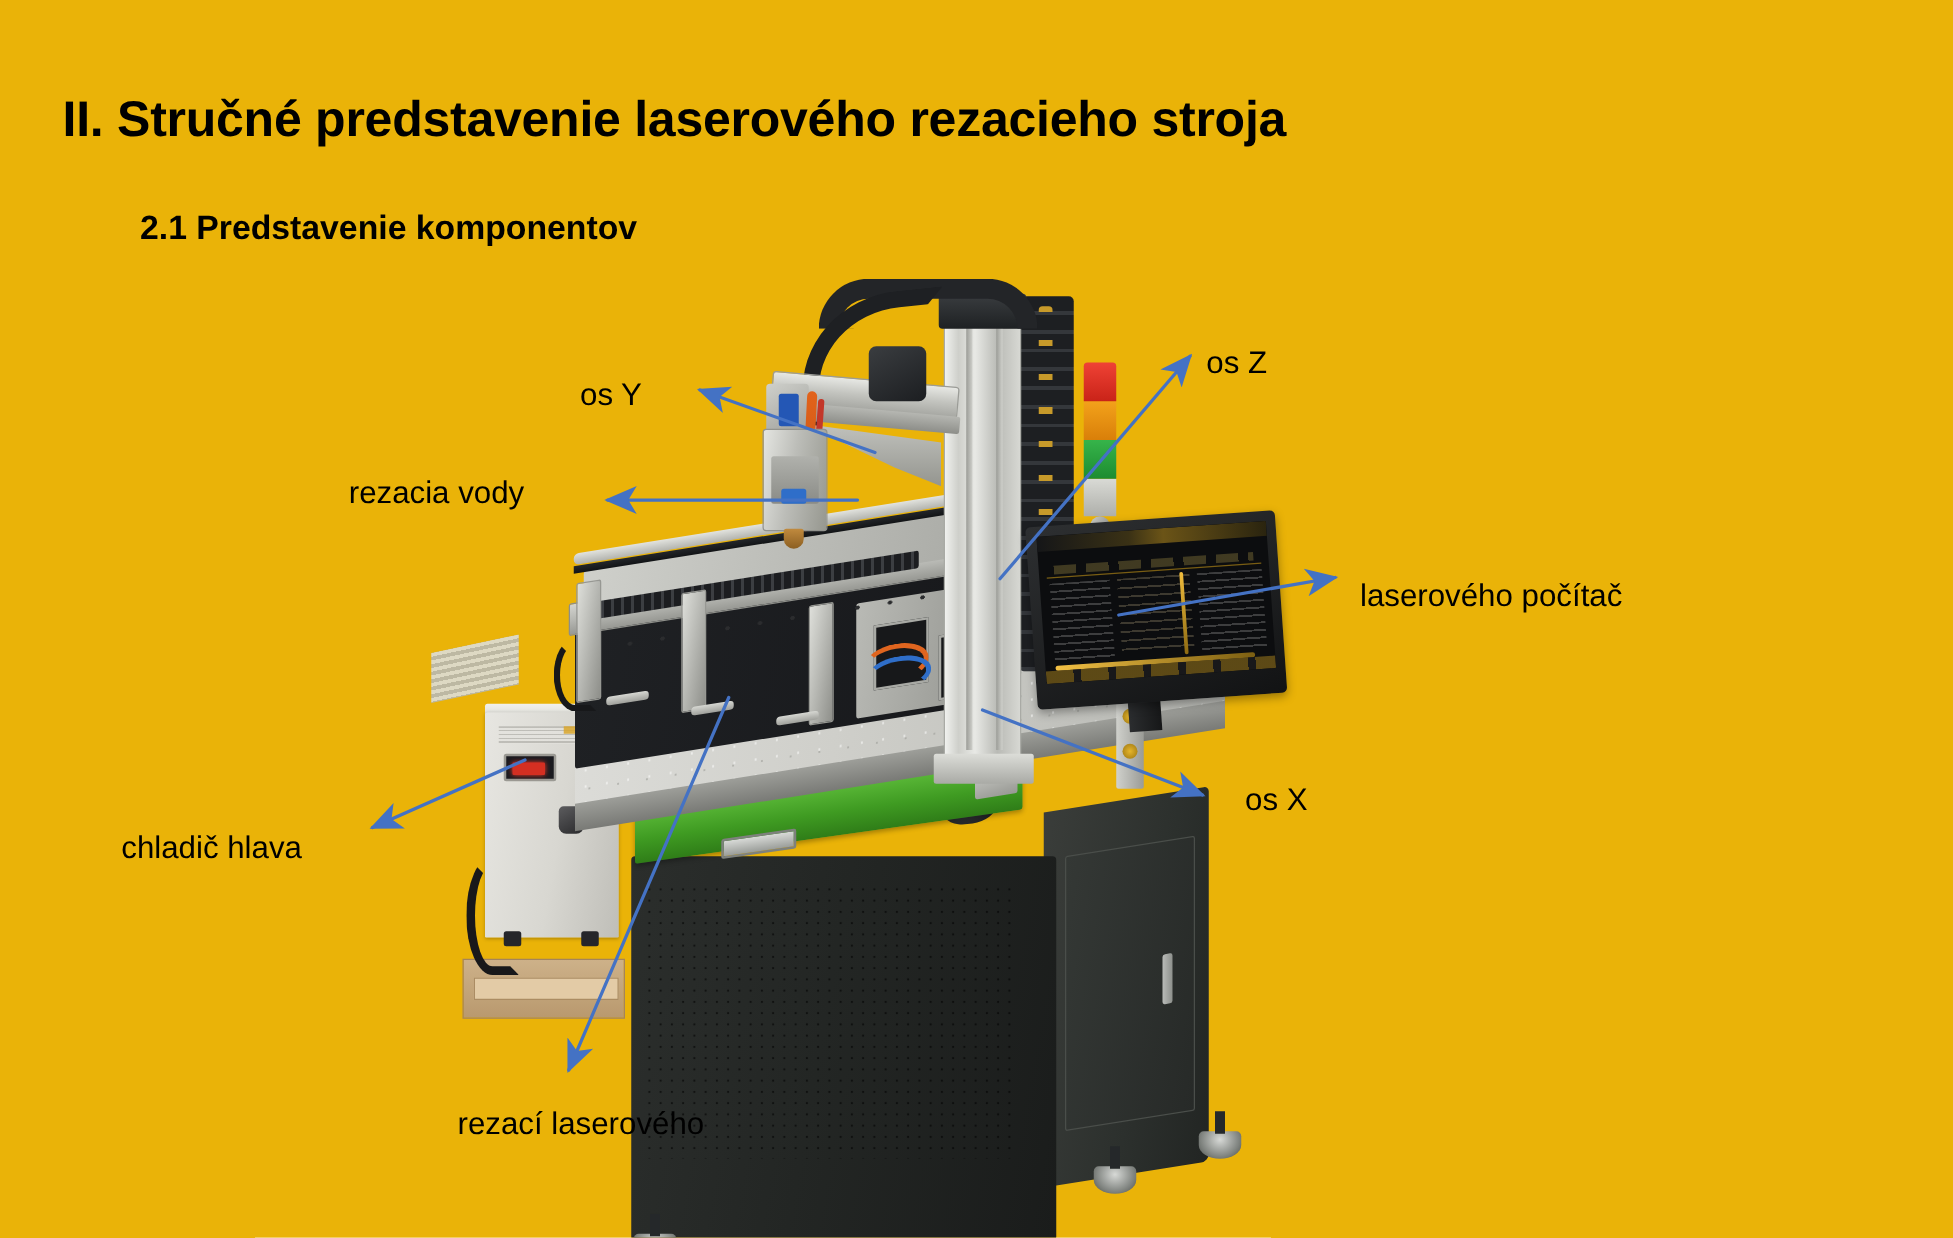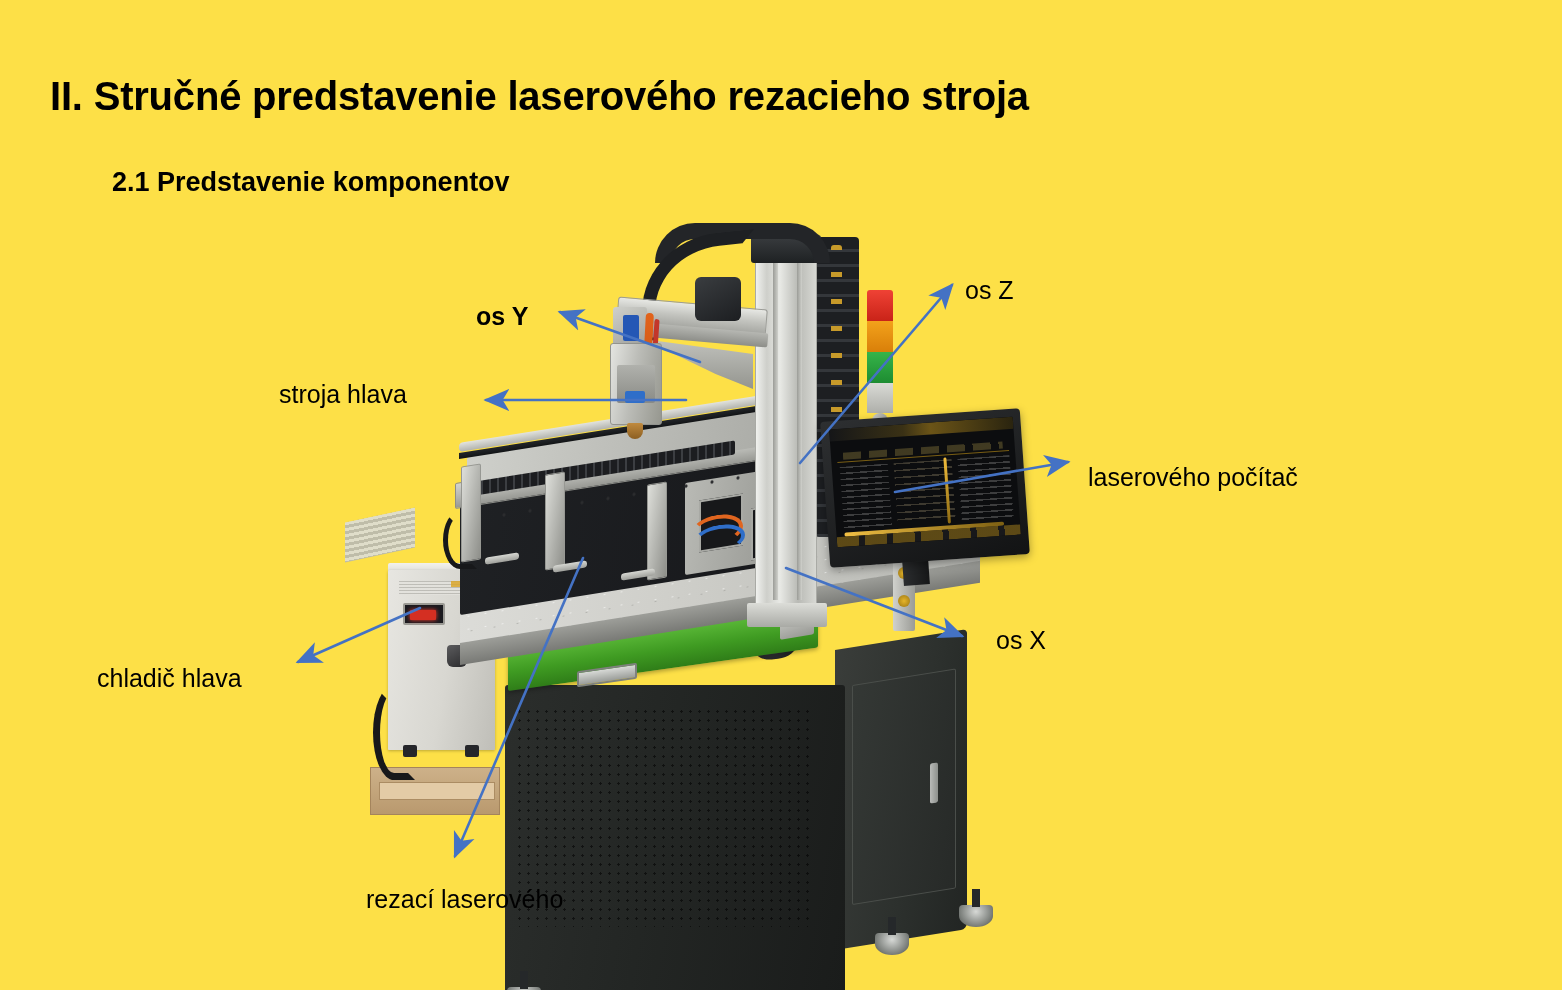--- a/index.html
+++ b/index.html
@@ -4,21 +4,21 @@
 <title>Stručné predstavenie laserového rezacieho stroja</title>
 <style>
   html,body{margin:0;padding:0;}
   body{
     width:1562px;height:990px;
     background:#ffffff;
     font-family:"Liberation Sans","DejaVu Sans",sans-serif;
     overflow:hidden;
     position:relative;
   }
-  .slide{position:absolute;inset:0;background:#fde047;}
+  .slide{position:absolute;inset:0;background:#eab308;}
 
   
   .slide-title{
     position:absolute;left:50px;top:74px;
     font-size:40px;font-weight:bold;color:#000000;
     letter-spacing:-0.2px;white-space:nowrap;
   }
   .slide-subtitle{
     position:absolute;left:112px;top:167px;
     font-size:27px;font-weight:bold;color:#000000;
@@ -609,22 +609,22 @@
         <line x1="800" y1="463" x2="952" y2="285" stroke="#4472C4"></line>
         <line x1="686" y1="400" x2="486" y2="400" stroke="#4472C4"></line>
         <line x1="895" y1="492" x2="1068" y2="462" stroke="#4472C4"></line>
         <line x1="786" y1="568" x2="962" y2="636" stroke="#4472C4"></line>
         <line x1="420" y1="608" x2="298" y2="662" stroke="#4472C4"></line>
         <line x1="583" y1="558" x2="455" y2="856" stroke="#4472C4"></line>
       </g>
   </svg>
 
   <div id="callout-layer">
-      <div class="callout" style="left: 476px; top: 303px; font-weight: bold;">os Y</div>
+      <div class="callout" style="left: 464px; top: 303px;">os Y</div>
       <div class="callout" style="left: 965px; top: 277px;">os Z</div>
-      <div class="callout" style="left: 279px; top: 381px;">stroja hlava</div>
+      <div class="callout" style="left: 279px; top: 381px;">rezacia vody</div>
       <div class="callout" style="left: 1088px; top: 464px;">laserového počítač</div>
       <div class="callout" style="left: 996px; top: 627px;">os X</div>
       <div class="callout" style="left: 97px; top: 665px;">chladič hlava</div>
       <div class="callout" style="left: 366px; top: 886px;">rezací laserového</div>
     </div>
 
 </div>
 
 </body></html>

